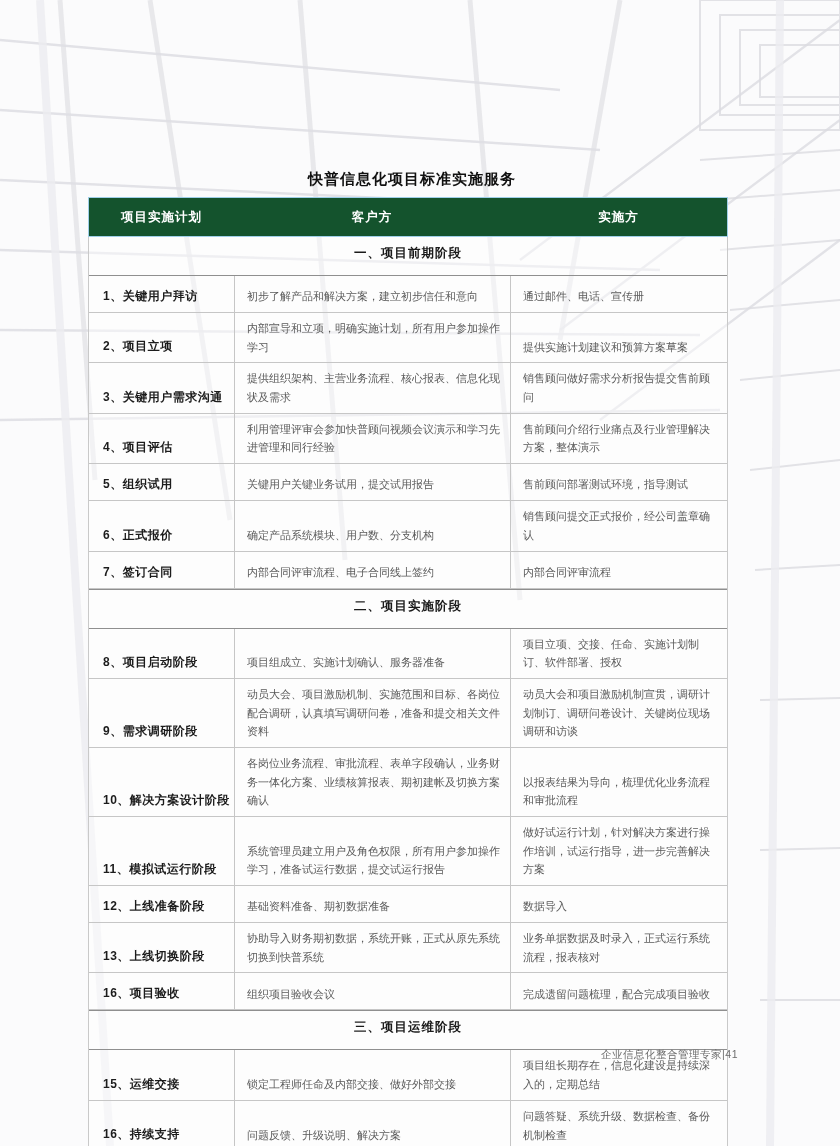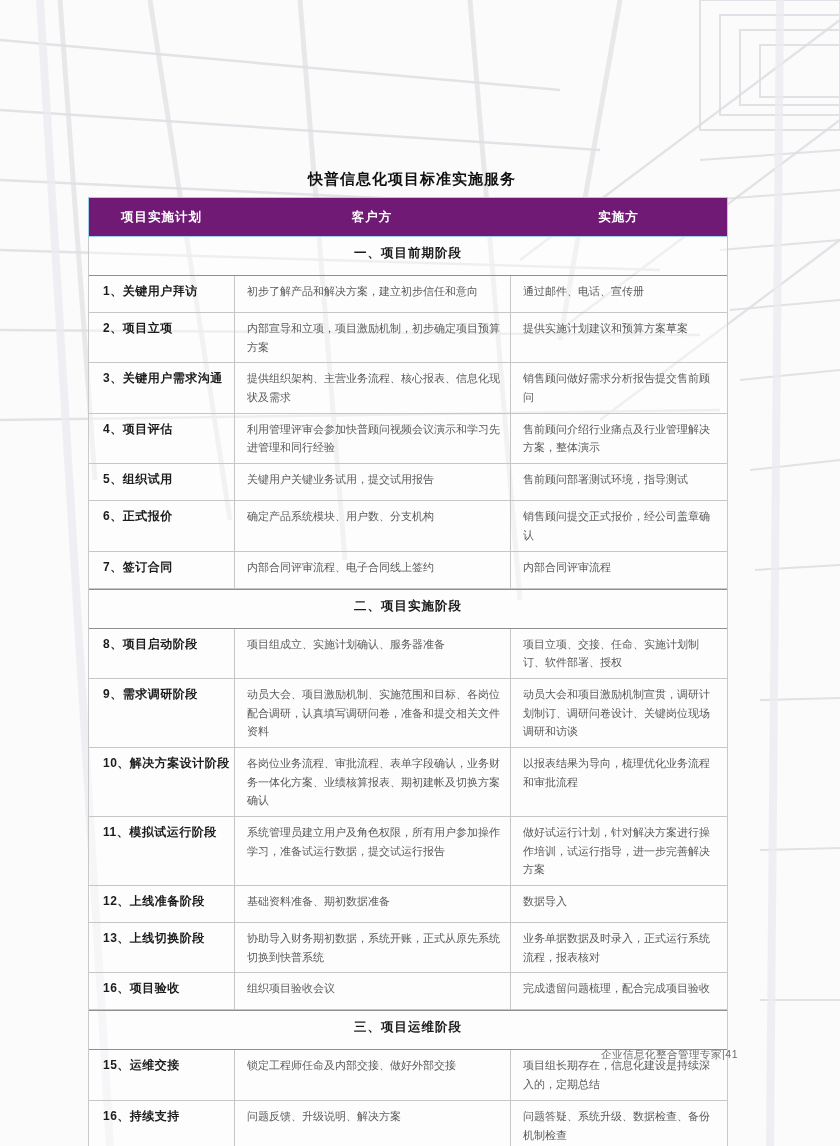--- a/index.html
+++ b/index.html
@@ -45,21 +45,21 @@
     border-top: 1px solid #8f8f8f;
   }
   .table-body > .section-row:first-child { border-top: none; }
   .data-row {
     display: grid; grid-template-columns: 145px 276px 1fr;
     border-bottom: 1px solid #c6c6c6;
     min-height: 36px;
   }
   .data-row:last-child { border-bottom: none; }
   .cell {
-    display: flex; align-items: flex-start;
+    display: flex; align-items: flex-end;
     box-sizing: border-box;
   }
   .cell-stage {
     font-size: 12px; font-weight: bold; color: #1c1c1c;
     padding: 7px 4px 7px 14px; letter-spacing: 0.5px;
   }
   .cell-text {
     font-size: 11px; color: #5a5a5a; line-height: 1.7;
     padding: 6px 10px 6px 12px;
     border-left: 1px solid #c6c6c6;
@@ -110,21 +110,21 @@
   </g>
   <g stroke="#ececf0" stroke-width="8" fill="none" opacity="0.8">
     <path d="M40 0 L110 1146"></path>
     <path d="M780 0 L770 1146"></path>
   </g>
 </svg>
 
 <div class="page-title">快普信息化项目标准实施服务</div>
 
 <div class="table-wrap">
-  <div class="table-header" style="background: #701a75; border-color: rgb(159, 207, 233);">
+  <div class="table-header" style="background: #14532d; border-color: rgb(159, 207, 233);">
     <div class="hcell">项目实施计划</div>
     <div class="hcell">客户方</div>
     <div class="hcell">实施方</div>
   </div>
   <div class="table-body">
       <div class="section-row">一、项目前期阶段</div>
       <div class="data-row">
         <div class="cell cell-stage">
           <span>1、关键用户拜访</span>
         </div>
@@ -133,21 +133,21 @@
         </div>
         <div class="cell cell-text">
           <span>通过邮件、电话、宣传册</span>
         </div>
       </div>
       <div class="data-row">
         <div class="cell cell-stage">
           <span>2、项目立项</span>
         </div>
         <div class="cell cell-text">
-          <span>内部宣导和立项，项目激励机制，初步确定项目预算方案</span>
+          <span>内部宣导和立项，明确实施计划，所有用户参加操作学习</span>
         </div>
         <div class="cell cell-text">
           <span>提供实施计划建议和预算方案草案</span>
         </div>
       </div>
       <div class="data-row">
         <div class="cell cell-stage">
           <span>3、关键用户需求沟通</span>
         </div>
         <div class="cell cell-text">

